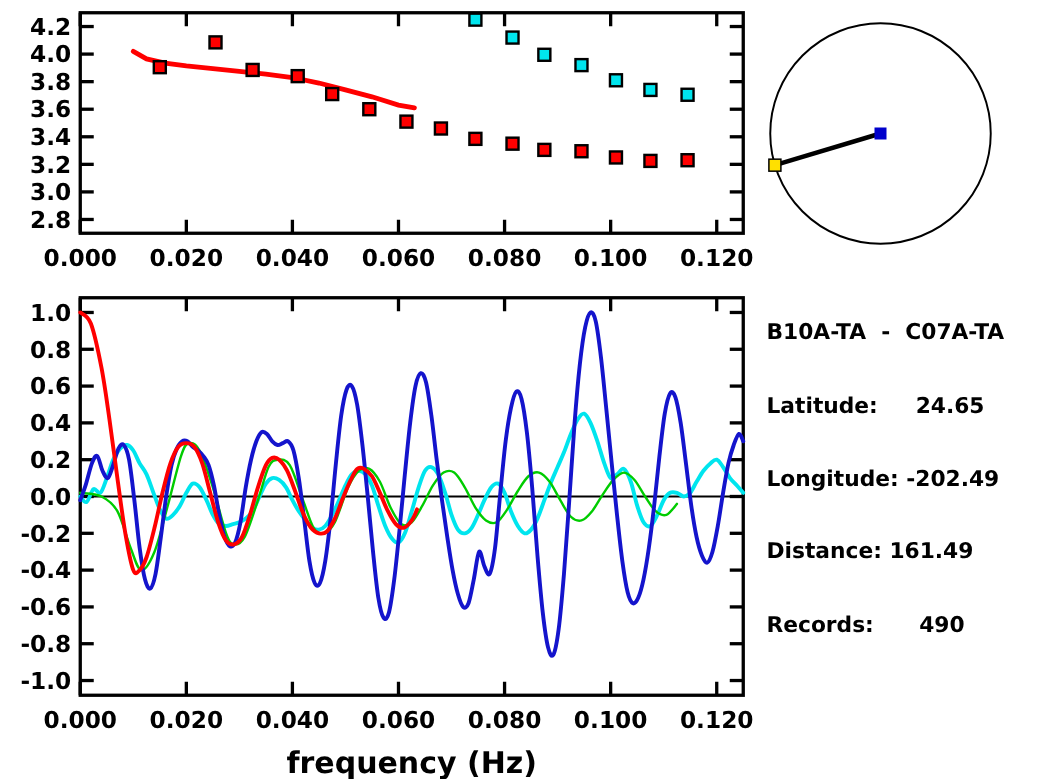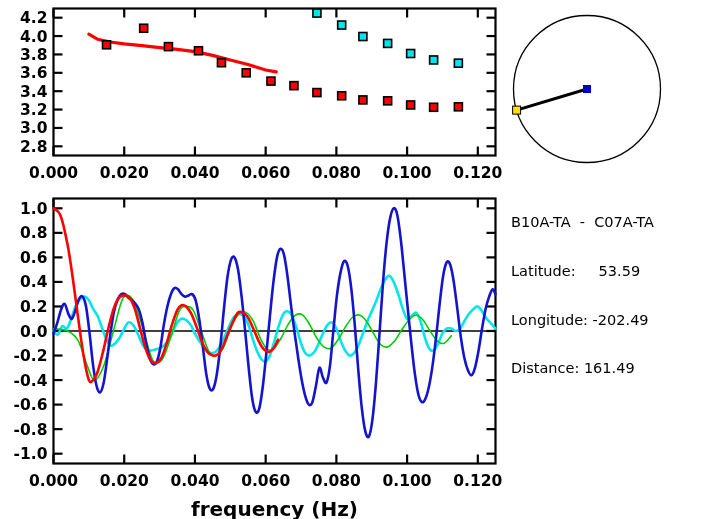--- a/index.html
+++ b/index.html
@@ -9,21 +9,21 @@
     font-family:"DejaVu Sans","Liberation Sans",sans-serif;
     color:#000;
   }
   .panel{position:absolute;}
 
   svg{display:block;overflow:visible;}
 
   
   #info-block{
     position:absolute;left:511px;top:182px;width:192px;
-    font-size:14.5px;font-weight:normal;line-height:16.2px;
+    font-size:14.5px;font-weight:bold;line-height:16.2px;
     letter-spacing:0px;white-space:pre;
   }
   #info-block .row{white-space:pre;}
   #pair-title{white-space:pre;}
 
   
   #azimuth-panel{left:505px;top:4px;width:198px;height:172px;}
 </style>
 </head>
 <body>
@@ -176,16 +176,17 @@
   <svg id="svg-az" width="198" height="172">
       <circle cx="82" cy="85" r="73.5" fill="#fff" stroke="#000000" stroke-width="1.3"></circle>
       <line x1="82" y1="85" x2="11.60" y2="106.11" stroke="#000" stroke-width="3"></line>
       <rect x="78" y="81" width="8" height="8" fill="#0000cc"></rect>
       <rect x="7.60" y="102.11" width="8" height="8" fill="#ffe000" stroke="#000" stroke-width="1"></rect>
     </svg>
 </div>
 
 <div id="info-block">
   <div class="row" id="pair-title">B10A-TA  -  C07A-TA</div>
-  <div class="row">Latitude:     53.59</div>
+  <div class="row">Latitude:     24.65</div>
   <div class="row">Longitude: -202.49</div>
   <div class="row">Distance: 161.49</div>
+  <div class="row">Records:      490</div>
 </div>
 
 </body></html>

